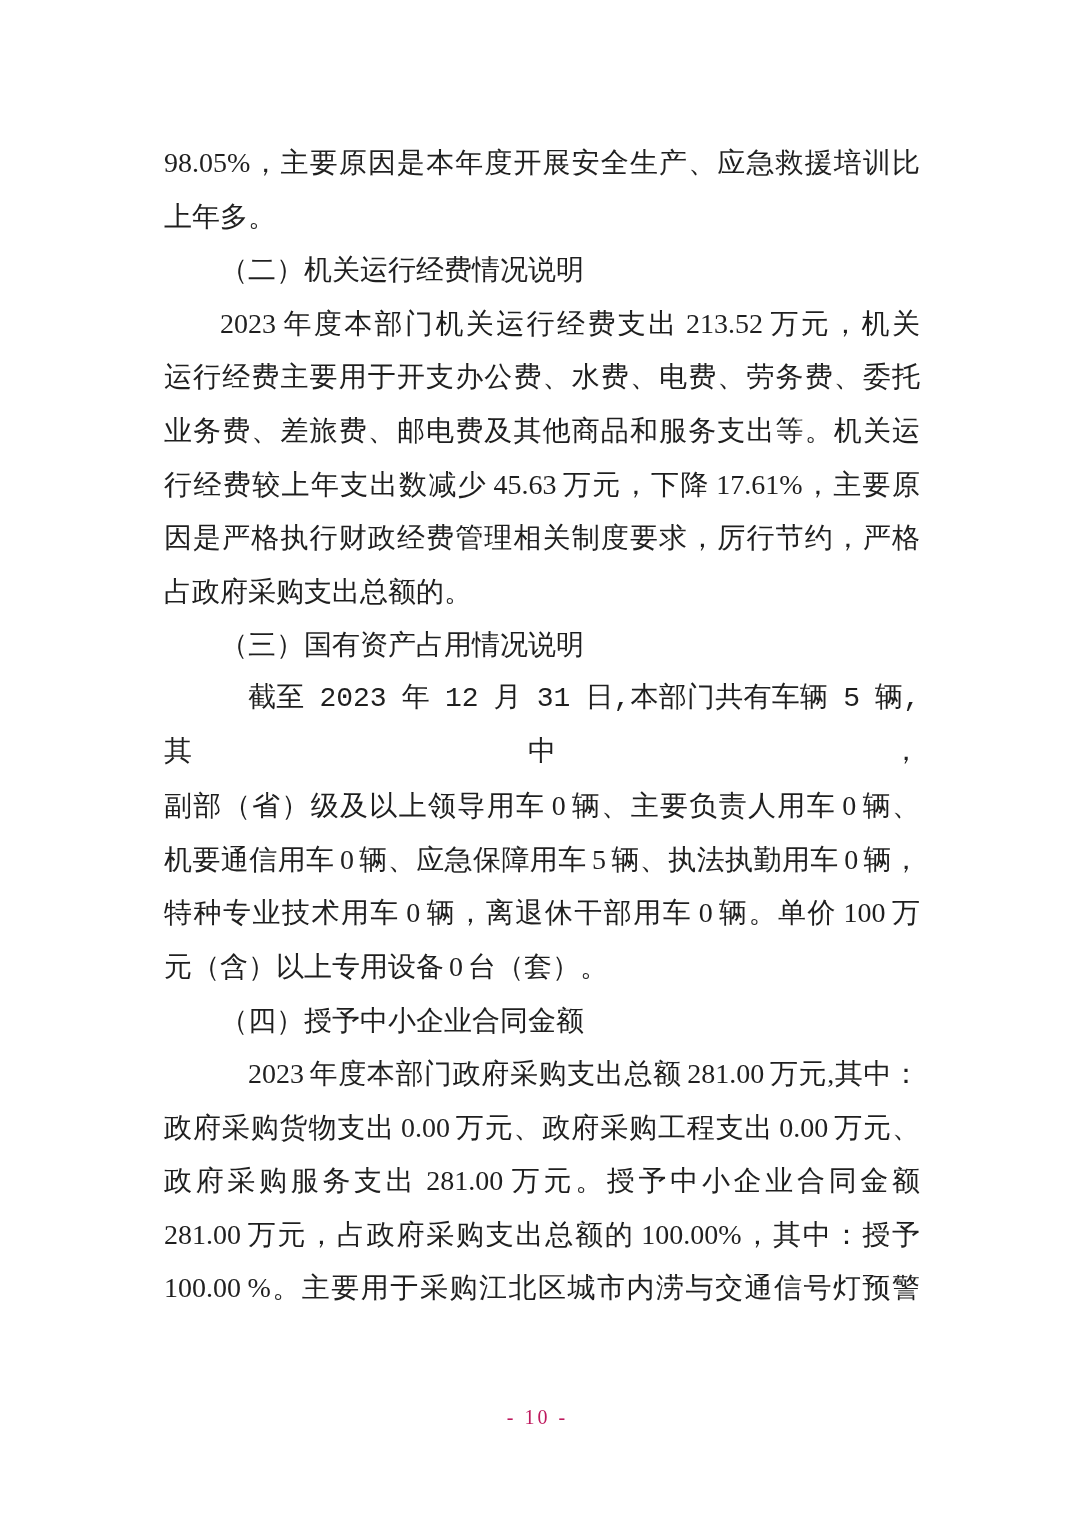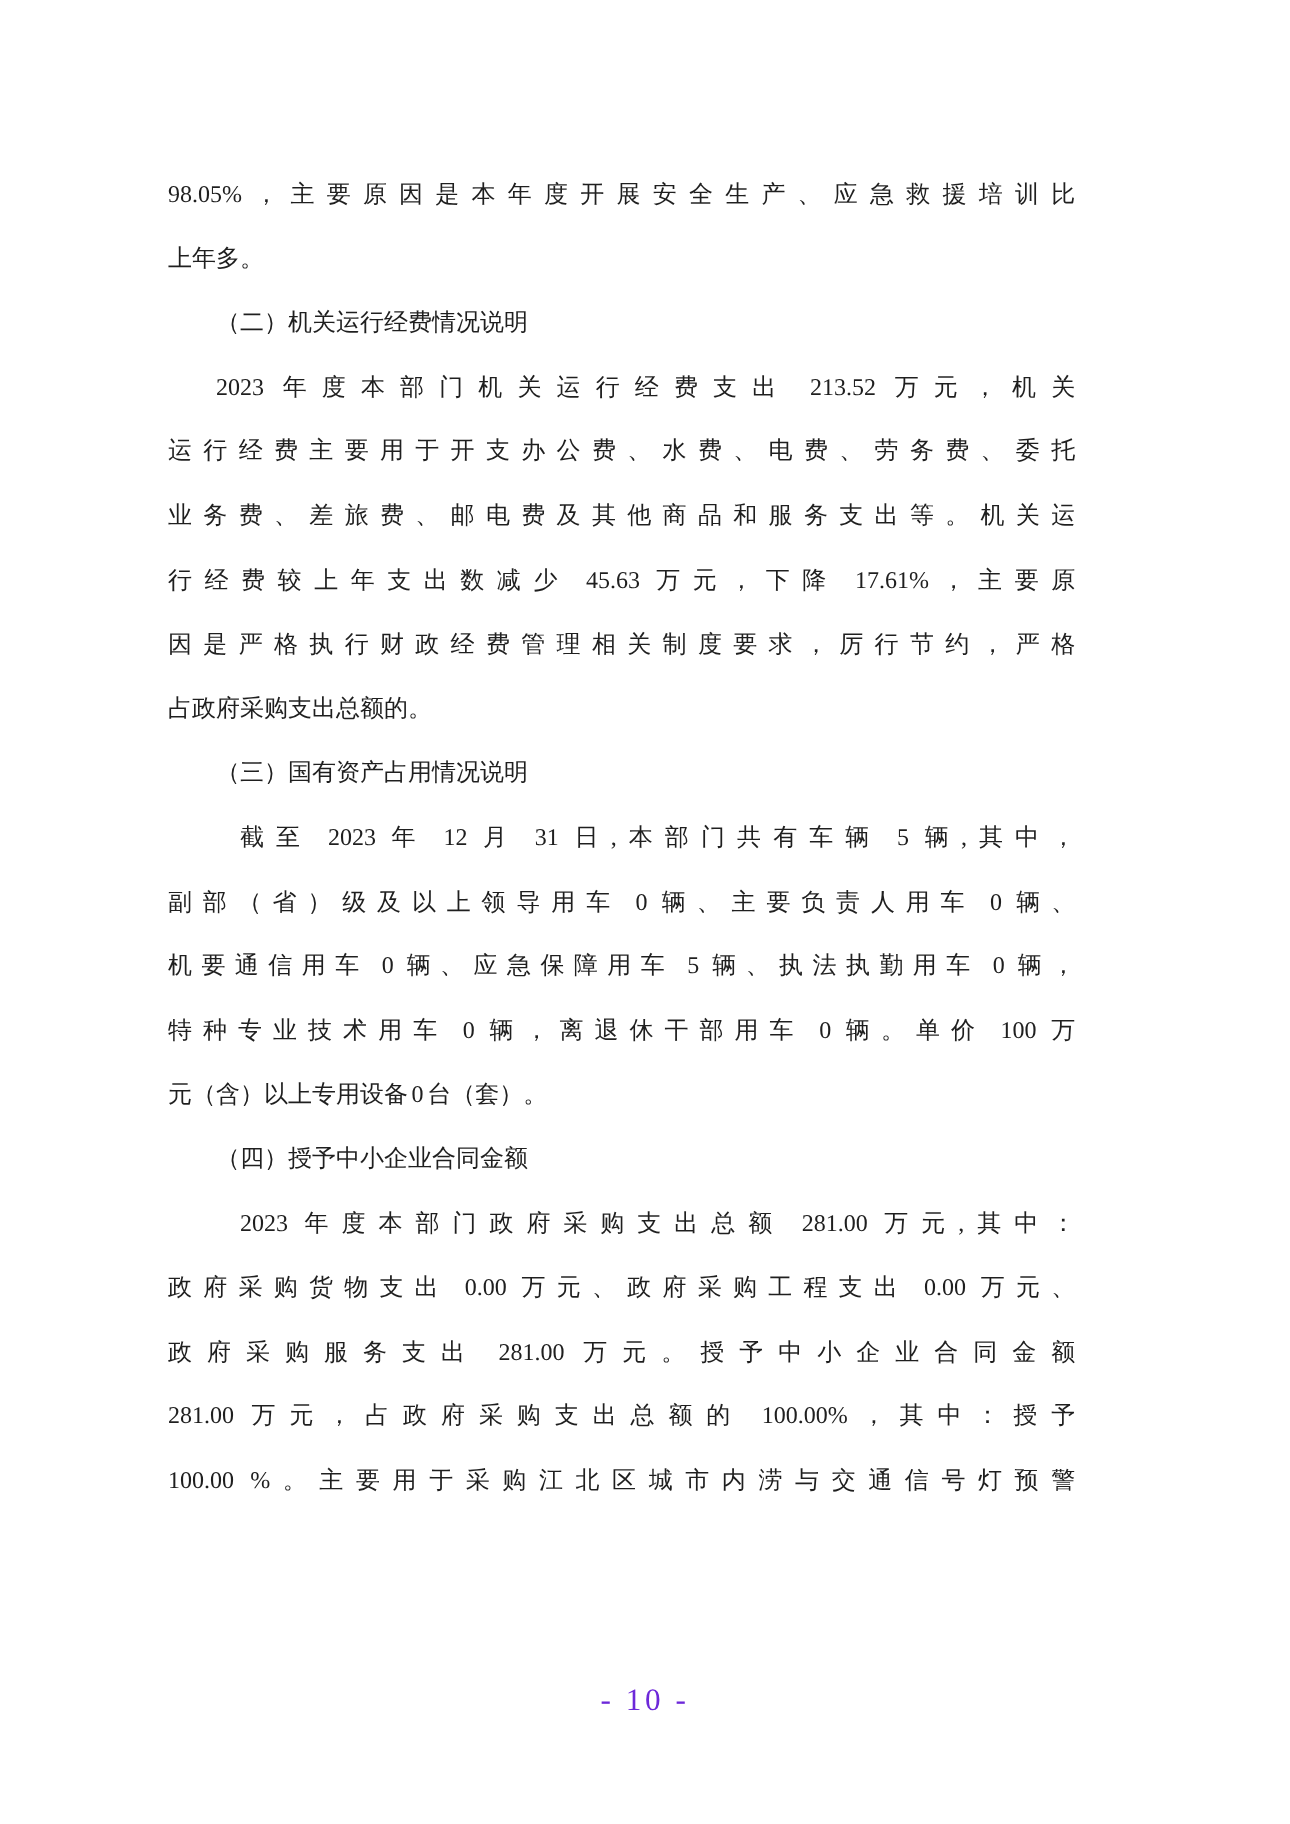--- a/index.html
+++ b/index.html
@@ -11,46 +11,46 @@
     position: relative;
     width: 1075px;
     height: 1520px;
     background: #ffffff;
     overflow: hidden;
     font-family: "Liberation Serif", "DejaVu Serif", serif;
     color: #1f1f1f;
   }
   .document-body {
     position: absolute;
-    left: 140px;
+    left: 164px;
     top: 136px;
     width: 756px;
-    font-size: 20px;
+    font-size: 28px;
     line-height: 53.6px;
     word-spacing: -2px;
   }
   .block { margin: 0; padding: 0; }
   .line {
     text-align: justify;
     text-align-last: left;
     white-space: normal;
   }
   .line.fill {
     text-align-last: justify;
   }
   .page-footer {
     position: absolute;
     left: 0;
     top: 1402px;
     width: 100%;
     text-align: center;
-    font-size: 26px;
+    font-size: 20px;
     line-height: 30px;
     letter-spacing: 3px;
-    color: #6d28d9;
+    color: #be185d;
   }
 </style>
 </head>
 <body>
 
 <div class="page">
   <div class="document-body">
       <div class="block paragraph">
         <div class="line fill">98.05%，主要原因是本年度开展安全生产、应急救援培训比</div>
         <div class="line">上年多。</div>
@@ -63,21 +63,21 @@
         <div class="line fill">运行经费主要用于开支办公费、水费、电费、劳务费、委托</div>
         <div class="line fill">业务费、差旅费、邮电费及其他商品和服务支出等。机关运</div>
         <div class="line fill">行经费较上年支出数减少 45.63 万元，下降 17.61%，主要原</div>
         <div class="line fill">因是严格执行财政经费管理相关制度要求，厉行节约，严格</div>
         <div class="line">占政府采购支出总额的。</div>
       </div>
       <div class="block heading">
         <div class="line" style="text-indent: 2em;">（三）国有资产占用情况说明</div>
       </div>
       <div class="block paragraph">
-        <div class="line fill" style="text-indent: 3em;">截至 2023 年 12 月 31 日,本部门共有车辆 5 辆,其中，</div>
+        <div class="line fill" style="text-indent: 3em; font-family: Liberation Mono, monospace;">截至 2023 年 12 月 31 日,本部门共有车辆 5 辆,其中，</div>
         <div class="line fill">副部（省）级及以上领导用车 0 辆、主要负责人用车 0 辆、</div>
         <div class="line fill">机要通信用车 0 辆、应急保障用车 5 辆、执法执勤用车 0 辆，</div>
         <div class="line fill">特种专业技术用车 0 辆，离退休干部用车 0 辆。单价 100 万</div>
         <div class="line">元（含）以上专用设备 0 台（套）。</div>
       </div>
       <div class="block heading">
         <div class="line" style="text-indent: 2em;">（四）授予中小企业合同金额</div>
       </div>
       <div class="block paragraph">
         <div class="line fill" style="text-indent: 3em;">2023 年度本部门政府采购支出总额 281.00 万元,其中：</div>

